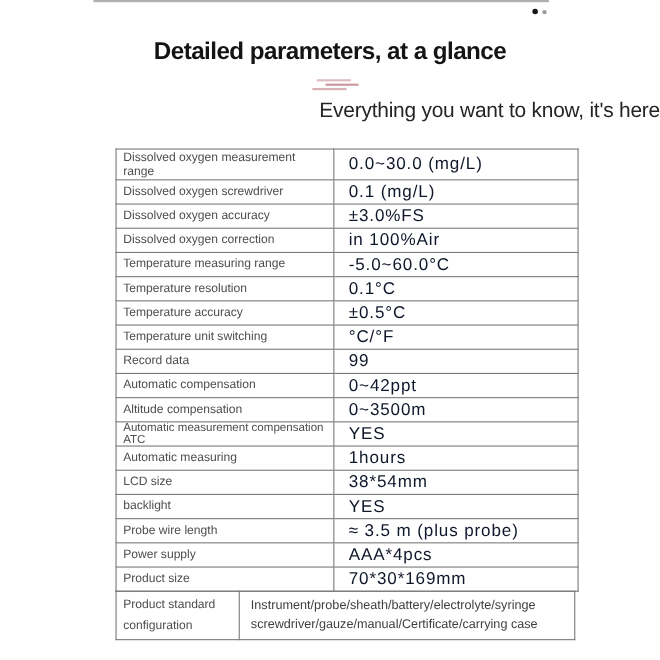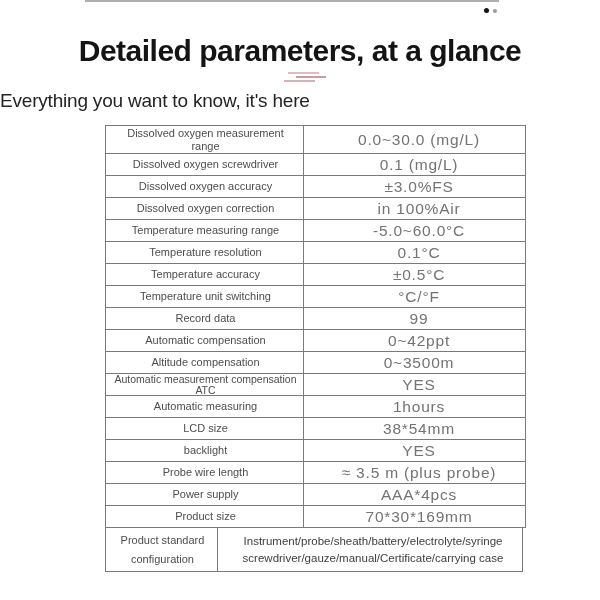--- a/index.html
+++ b/index.html
@@ -6,42 +6,42 @@
   #stage{
     position:relative;width:600px;height:600px;background:#ffffff;overflow:hidden;
     font-family:"Liberation Sans",sans-serif;
   }
   .top-line{position:absolute;left:85px;top:0;width:414px;height:2px;background:#aeaeae;}
   .dot{position:absolute;border-radius:50%;}
   .dot-1{left:484px;top:8px;width:5px;height:5px;background:#141414;}
   .dot-2{left:493px;top:9px;width:4px;height:4px;background:#9c9c9c;}
   .title{
     position:absolute;left:0;top:34px;width:600px;text-align:center;
-    font-size:30px;font-weight:bold;color:#141414;letter-spacing:-0.5px;
+    font-size:22px;font-weight:bold;color:#141414;letter-spacing:-0.5px;
   }
   .decor-line{position:absolute;height:1.5px;background:#c2878e;}
   .decor-1{left:288px;top:72px;width:31px;opacity:.55;}
   .decor-2{left:296px;top:76px;width:30px;opacity:.85;}
   .decor-3{left:284px;top:80px;width:31px;opacity:.65;}
   .subtitle{
-    position:absolute;left:0;top:90px;width:600px;text-align:left;
+    position:absolute;left:0;top:90px;width:600px;text-align:right;
     font-size:19px;color:#242424;letter-spacing:-0.2px;
   }
-  .spec-wrap{position:absolute;left:105px;top:125px;width:391px;text-align:center;}
+  .spec-wrap{position:absolute;left:105px;top:135px;width:391px;}
   table{border-collapse:collapse;table-layout:fixed;width:391px;}
   td{border:1px solid #7a7a7a;vertical-align:middle;overflow:hidden;}
   tr{height:22px;}
   tr.tall{height:28px;}
   .lbl{
     width:187px;font-size:11px;color:#4d4d4d;line-height:1.15;
     padding:0 4px 0 6px;
   }
   .lbl.sm{font-size:10.5px;line-height:1.0;}
   .val{
-    width:204px;font-size:15.5px;color:#737373;letter-spacing:0.8px;
+    width:204px;font-size:15.5px;color:#0f172a;letter-spacing:0.8px;
     padding:0 4px 0 13px;white-space:nowrap;
   }
   .ftable{margin-top:-1px;}
   .ftable tr{height:44px;}
   .flbl{width:101px;font-size:11px;color:#4d4d4d;line-height:1.7;padding:0 4px 0 6px;}
   .fval{width:290px;font-size:11.5px;color:#3e3e3e;line-height:1.4;padding:0 4px 0 10px;white-space:nowrap;}
 </style>
 </head>
 <body>
 

